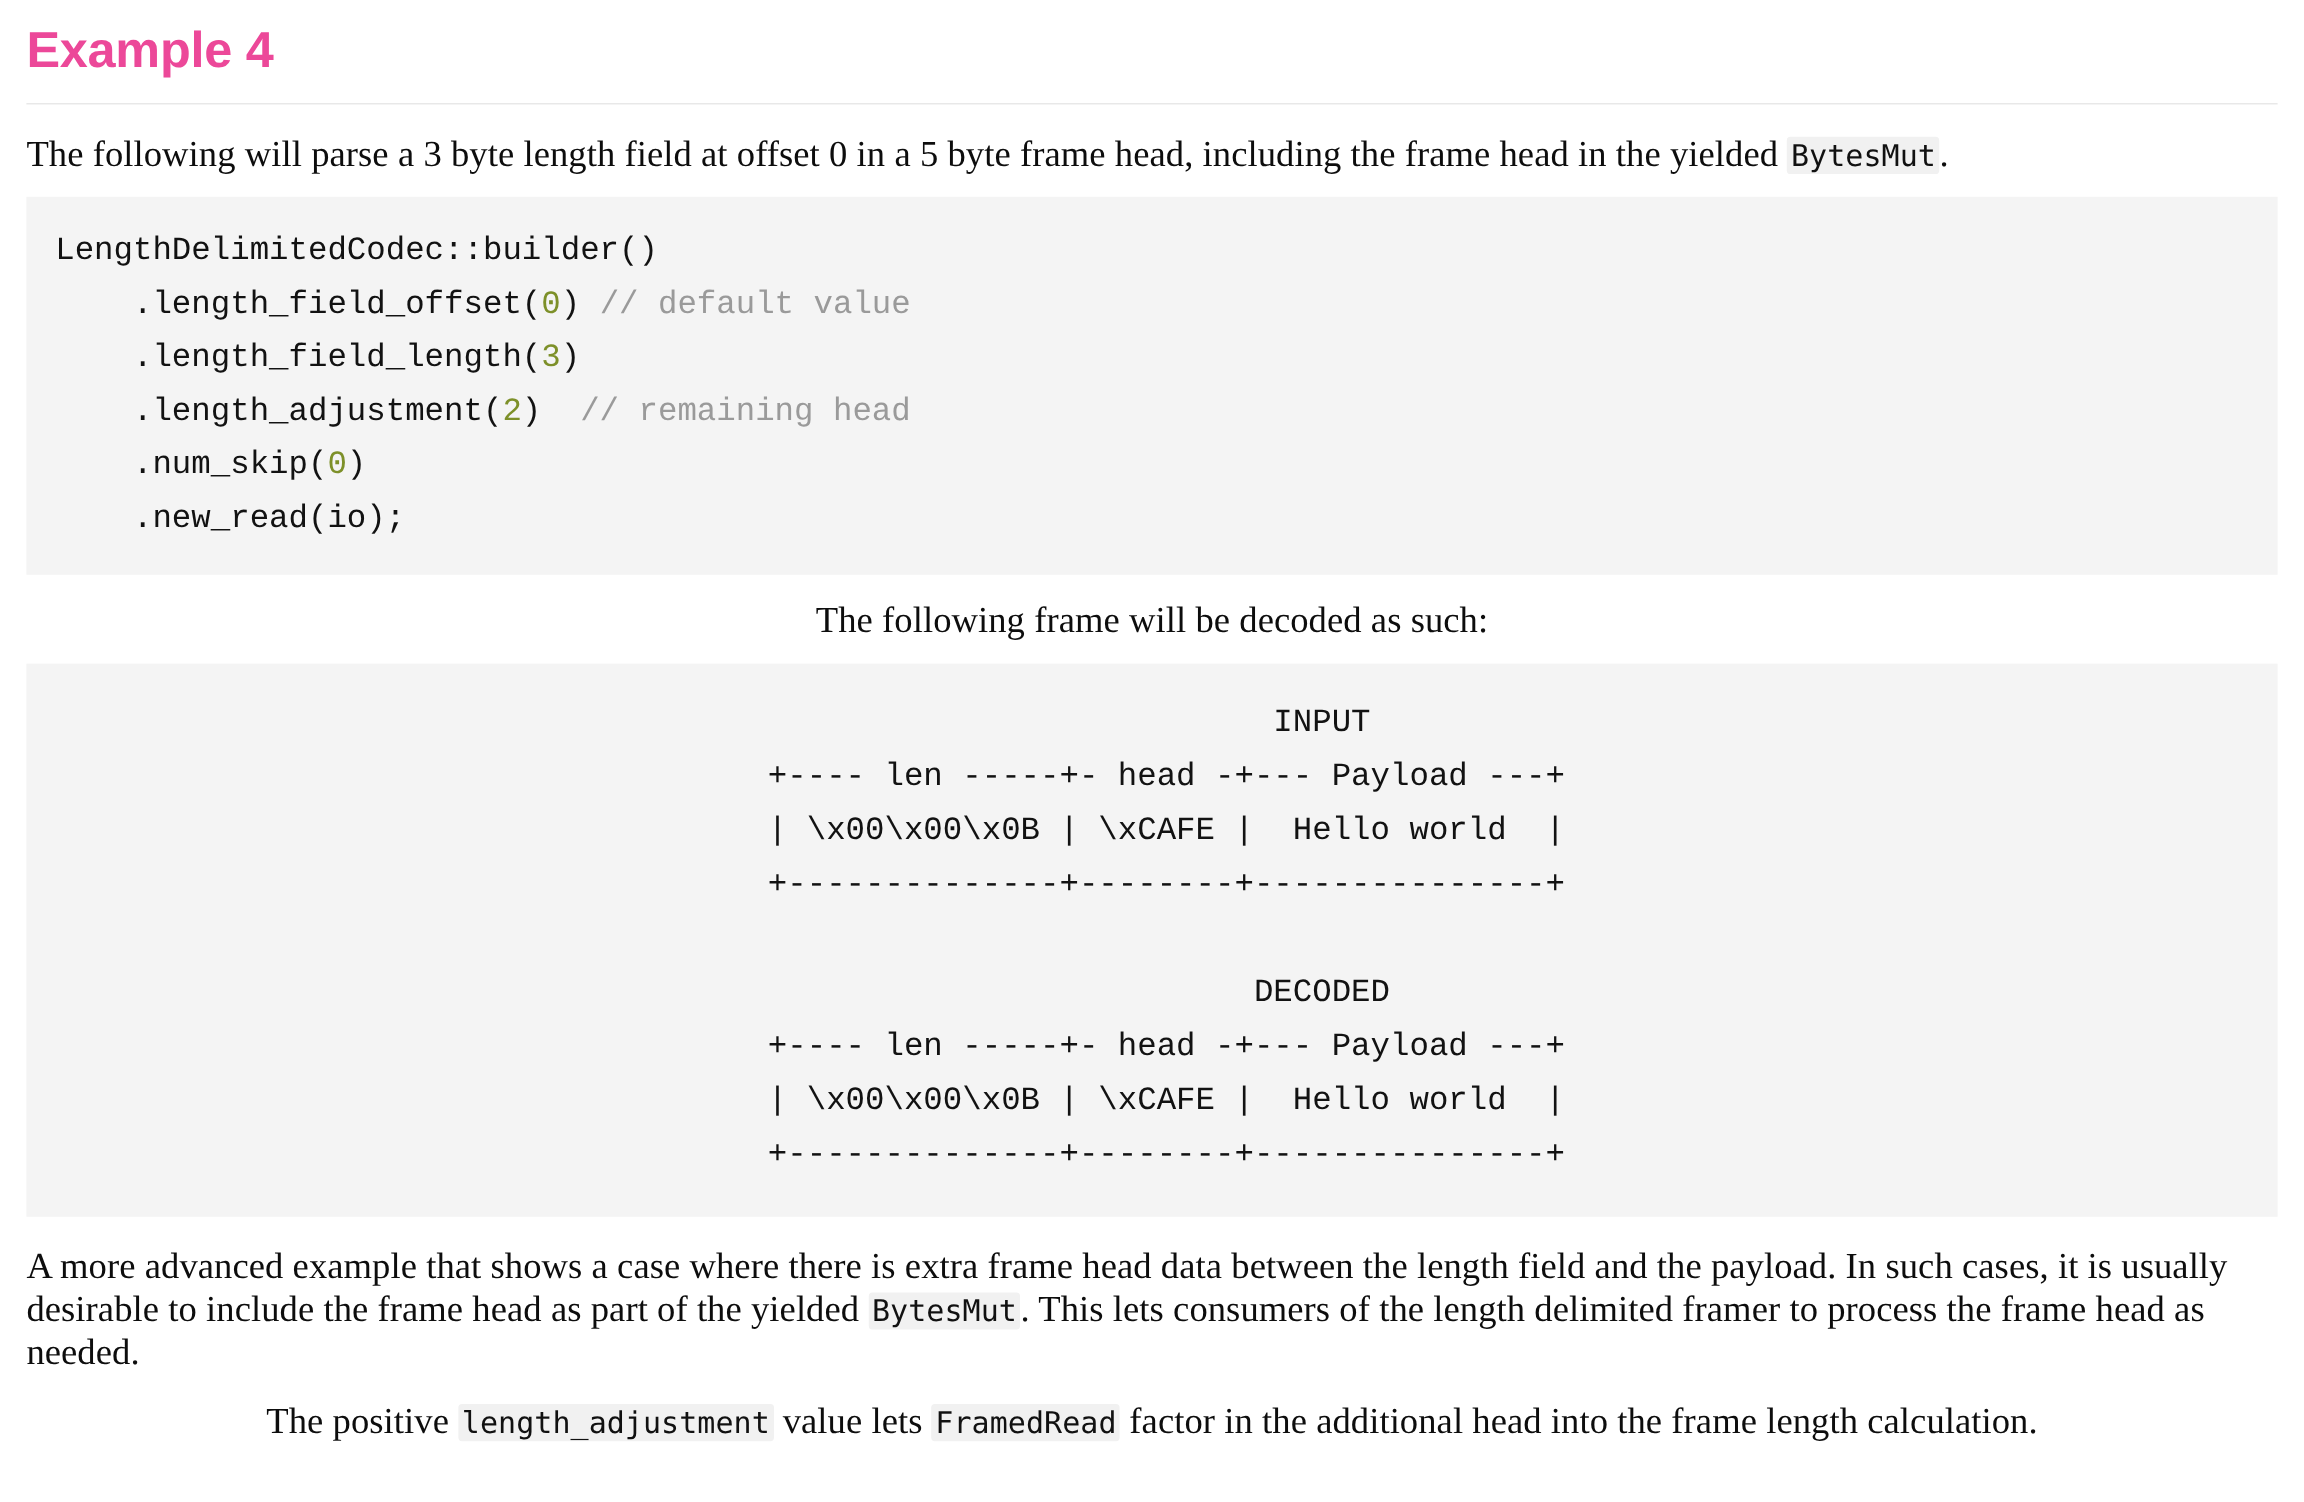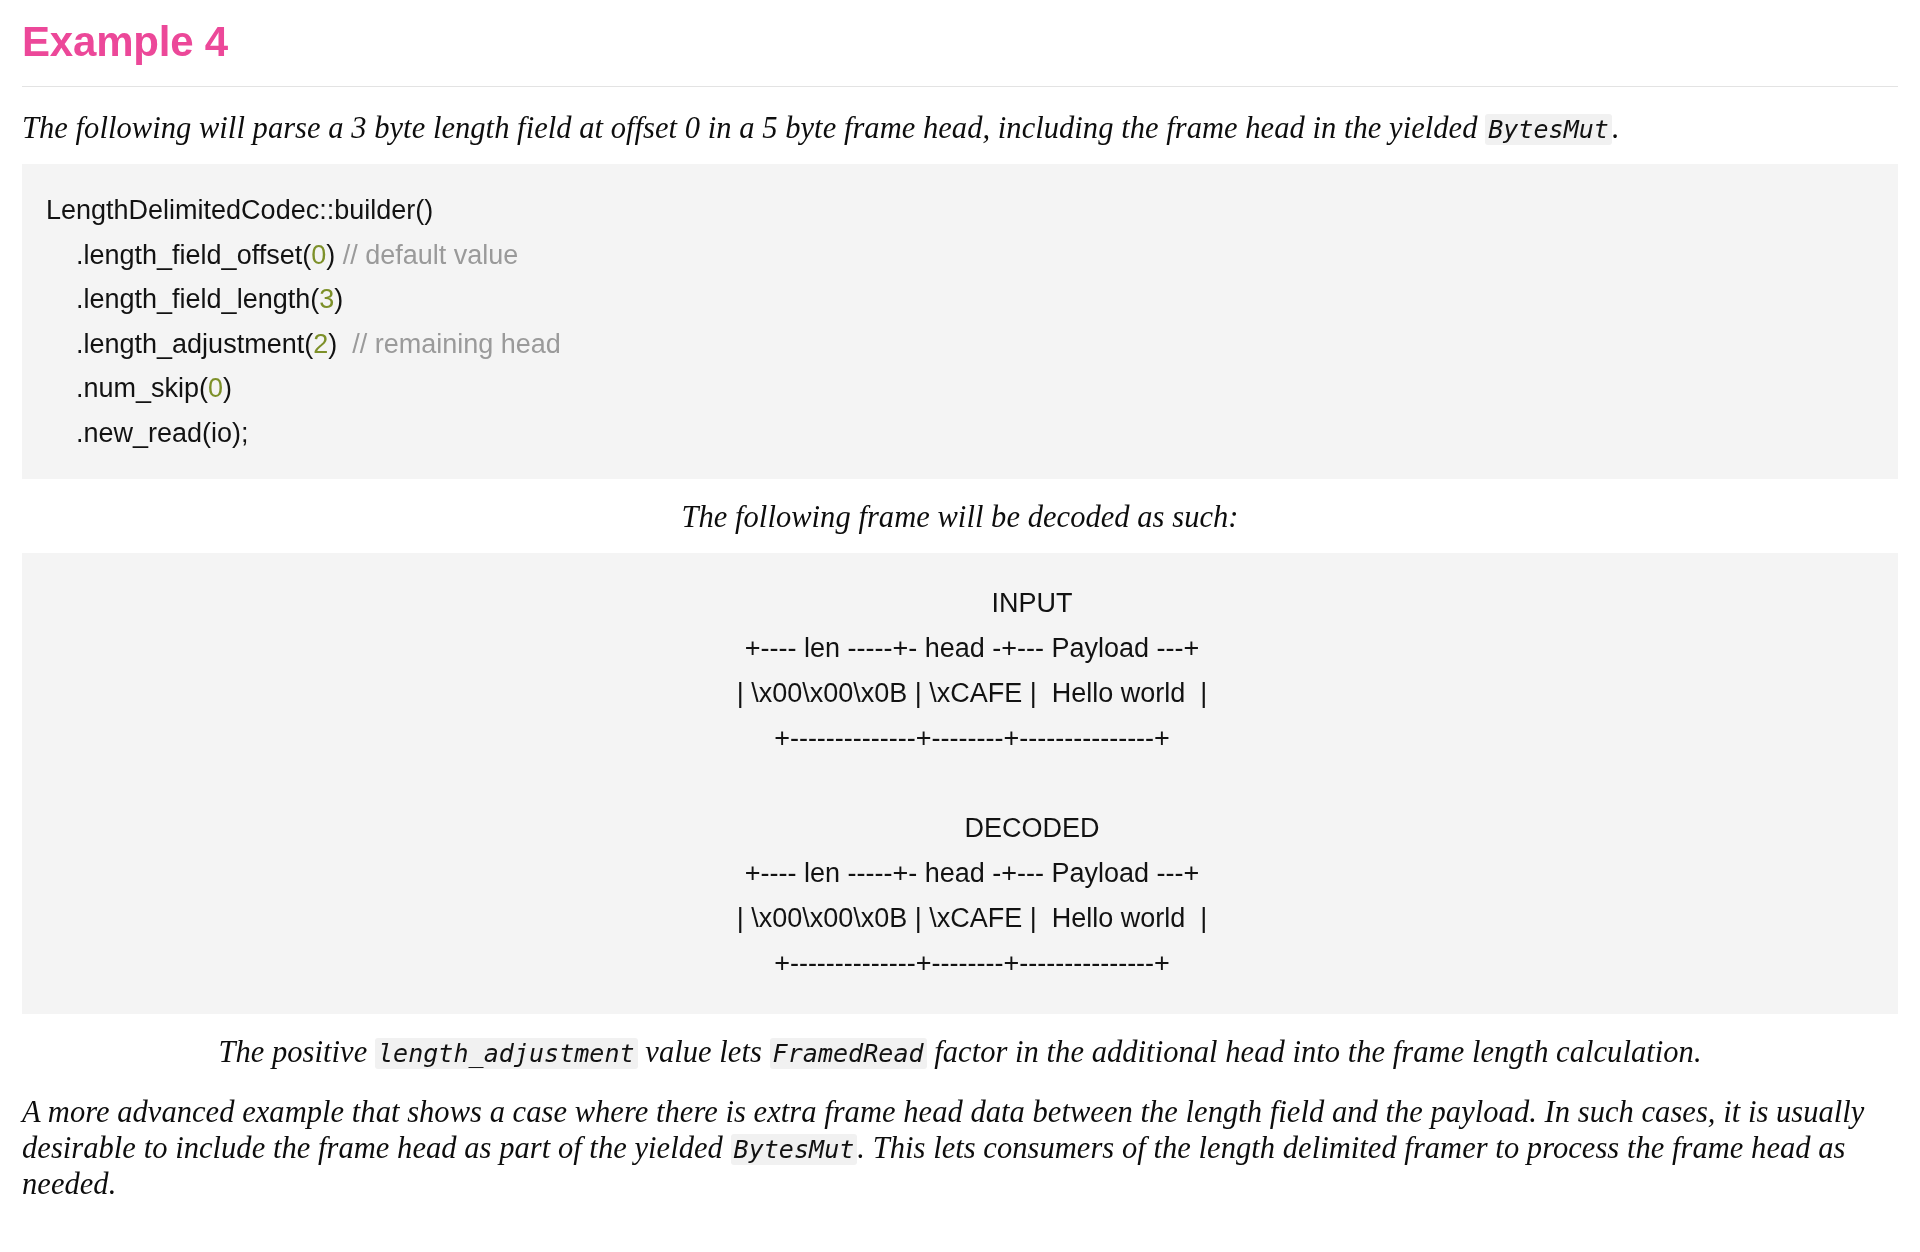--- a/index.html
+++ b/index.html
@@ -41,41 +41,40 @@
   }
 
   
   p.body-text {
     font-size: 30.5px;
     line-height: 1.18;
     margin: 24px 0 0 0;
     padding: 0;
     color: #0d0d0d;
     letter-spacing: 0.05px;
-    font-style: italic;
   }
   p.body-text.tight {
     margin-top: 21px;
     text-align: center;
   }
 
   
   code.inline {
     font-family: "DejaVu Sans Mono", "Liberation Mono", monospace;
     font-size: 25px;
     background: #f1f1f1;
     border-radius: 3px;
     padding: 1px 3px;
     color: #111111;
     white-space: pre;
   }
 
   
   pre.code-block {
-    font-family: Liberation Sans, sans-serif;
+    font-family: Liberation Mono, monospace;
     font-size: 27px;
     line-height: 44.5px;
     background: #f4f4f4;
     color: #121212;
     margin: 17px 0 0 0;
     padding: 24px 0 24px 24px;
     white-space: pre;
     overflow: hidden;
     border: 0;
     border-radius: 0;
@@ -113,17 +112,17 @@
   <pre class="code-block diagram">                INPUT
 +---- len -----+- head -+--- Payload ---+
 | \x00\x00\x0B | \xCAFE |  Hello world  |
 +--------------+--------+---------------+
 
                 DECODED
 +---- len -----+- head -+--- Payload ---+
 | \x00\x00\x0B | \xCAFE |  Hello world  |
 +--------------+--------+---------------+</pre>
 
+  <p class="body-text"><span>A more advanced example that shows a case where there is extra frame head data between the length field and the payload. In such cases, it is usually desirable to include the frame head as part of the yielded </span><code class="inline">BytesMut</code><span>. This lets consumers of the length delimited framer to process the frame head as needed.</span></p>
+
   <p class="body-text tight"><span>The positive </span><code class="inline">length_adjustment</code><span> value lets </span><code class="inline">FramedRead</code><span> factor in the additional head into the frame length calculation.</span></p>
-
-  <p class="body-text"><span>A more advanced example that shows a case where there is extra frame head data between the length field and the payload. In such cases, it is usually desirable to include the frame head as part of the yielded </span><code class="inline">BytesMut</code><span>. This lets consumers of the length delimited framer to process the frame head as needed.</span></p>
 
 </div>
 
 </body></html>

